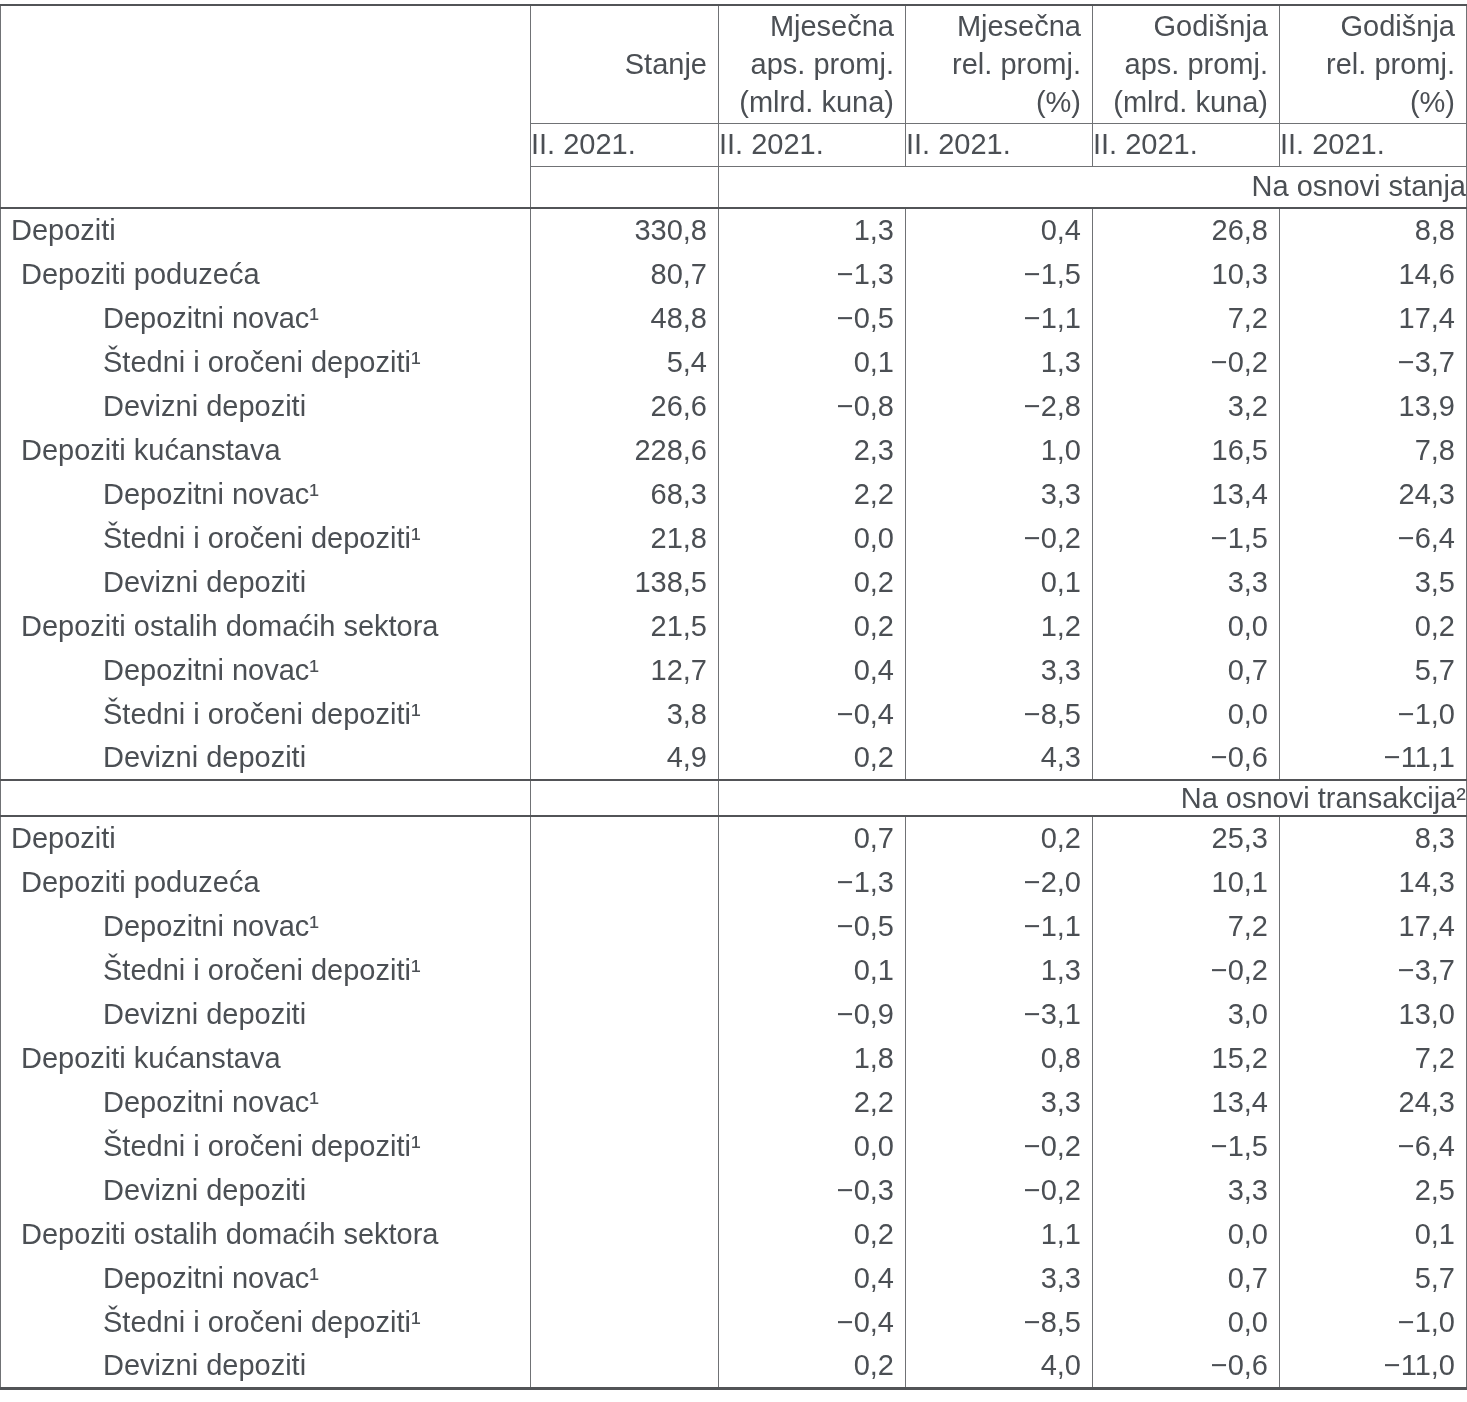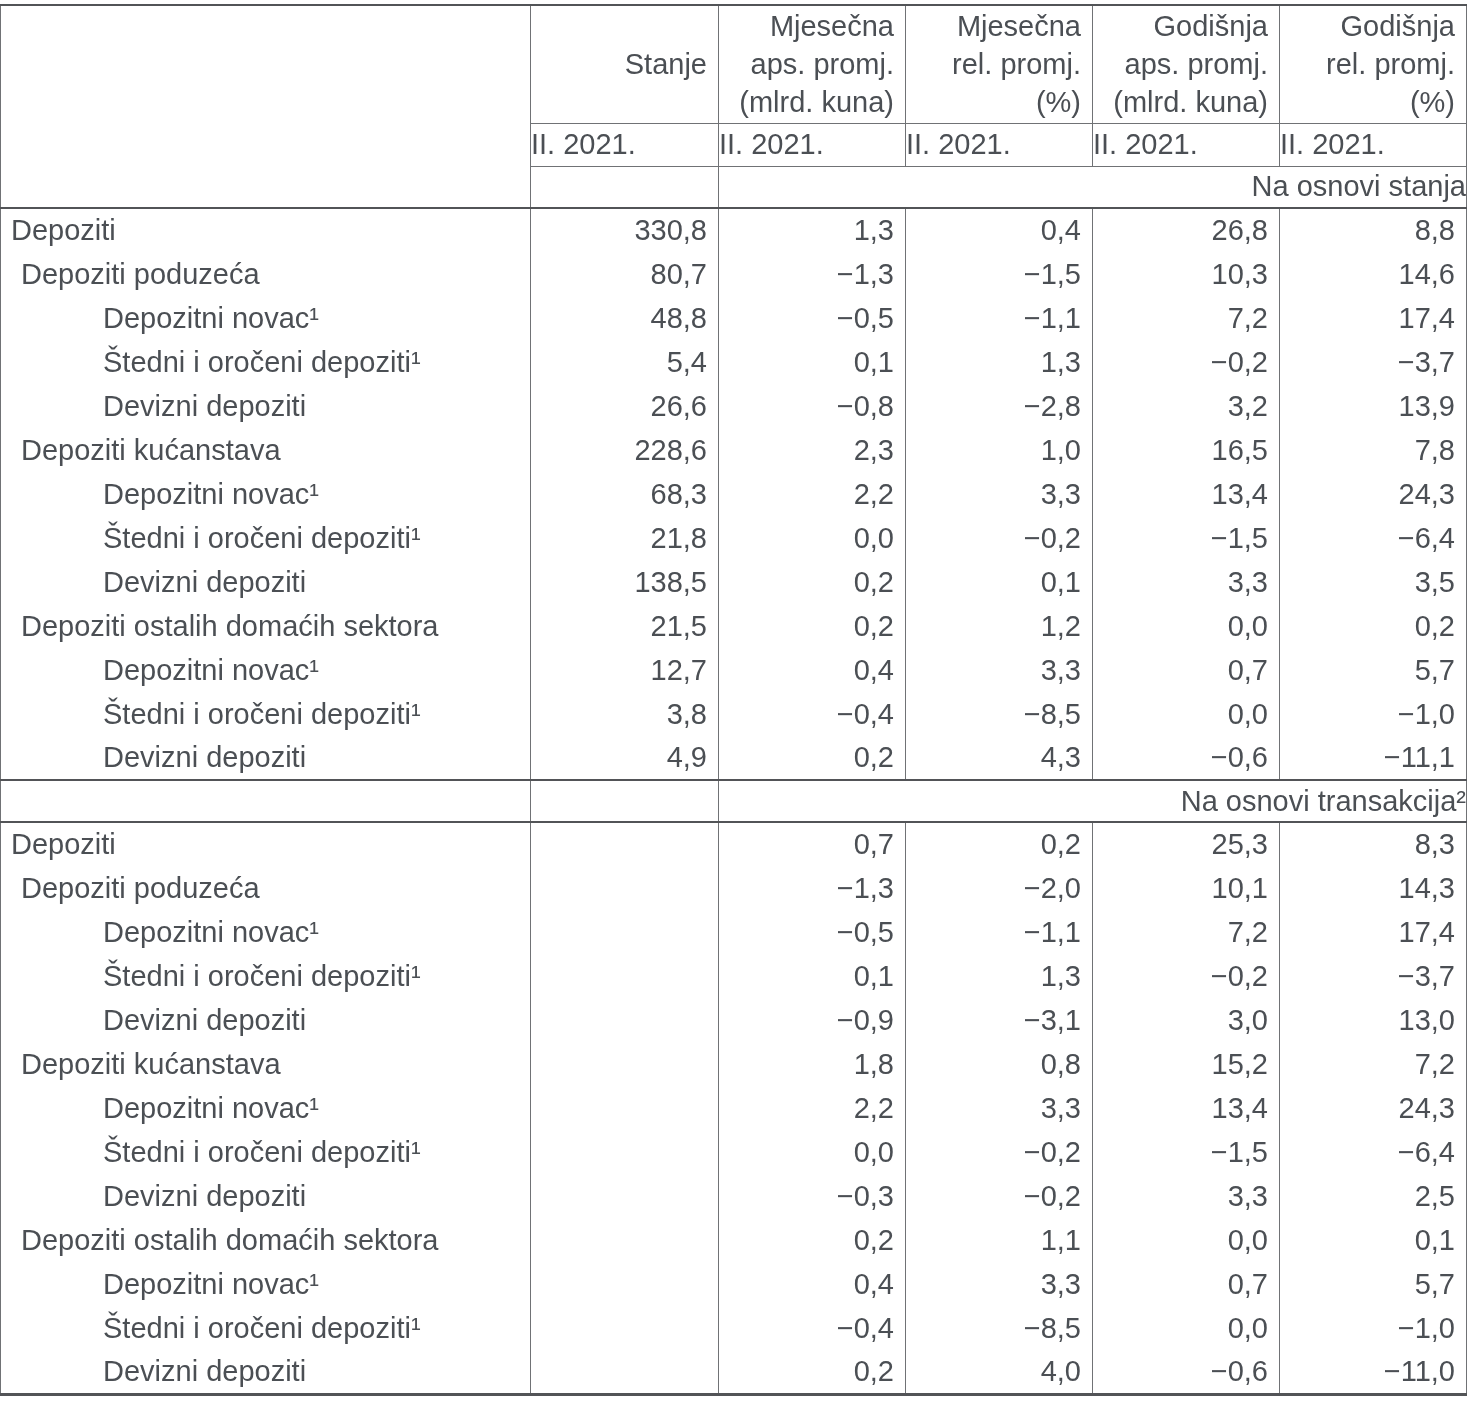--- a/index.html
+++ b/index.html
@@ -29,21 +29,21 @@
     vertical-align: middle;
     font-weight: normal;
   }
   thead tr.h1 th, thead tr.h2 th {
     border-bottom: 1px solid #707275;
   }
   tr.h1 { height: 118px; }
   tr.h2 { height: 43px; }
   tr.h3 { height: 42px; }
   tbody tr { height: 44px; }
-  tbody tr.separator { height: 42px; }
+  tbody tr.separator { height: 36px; }
   th.colhead {
     text-align: right;
     padding-right: 11px;
     white-space: pre-line;
     line-height: 38px;
   }
   th.period {
     text-align: left;
     padding-right: 11px;
   }

